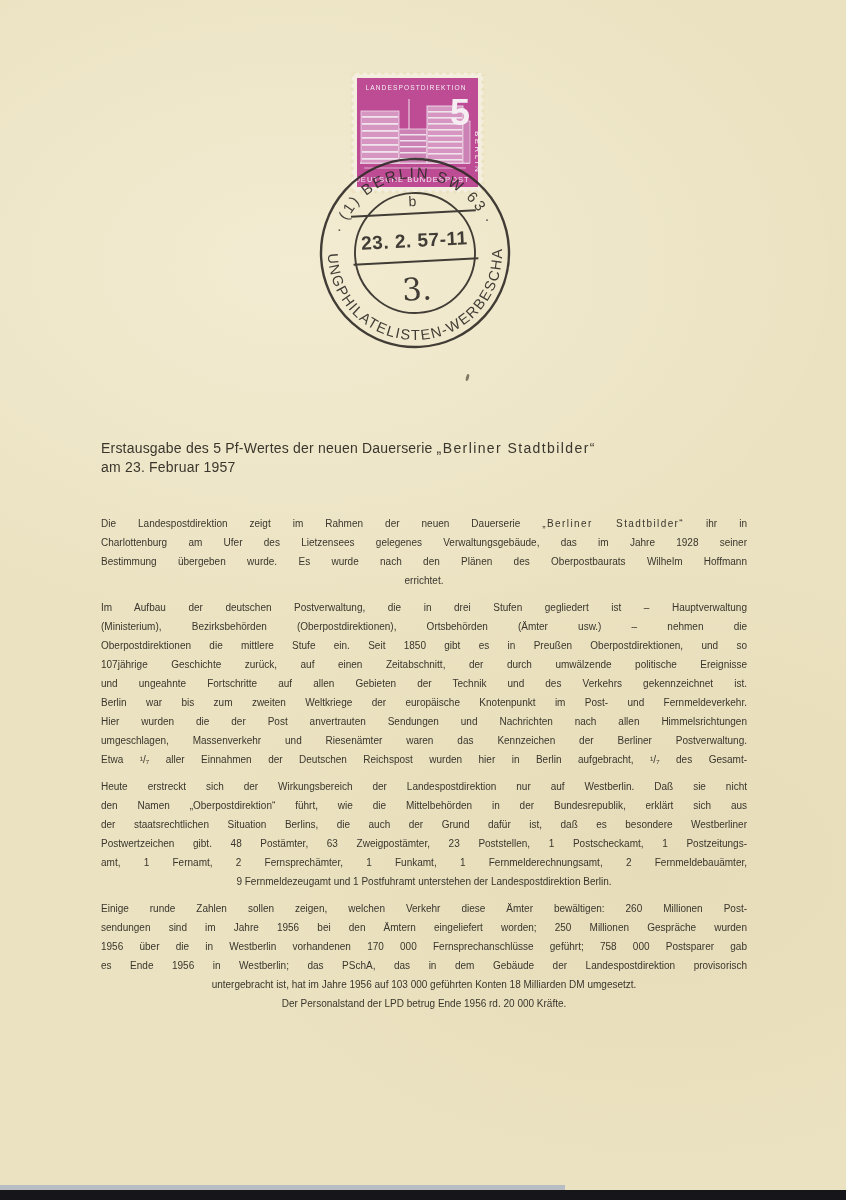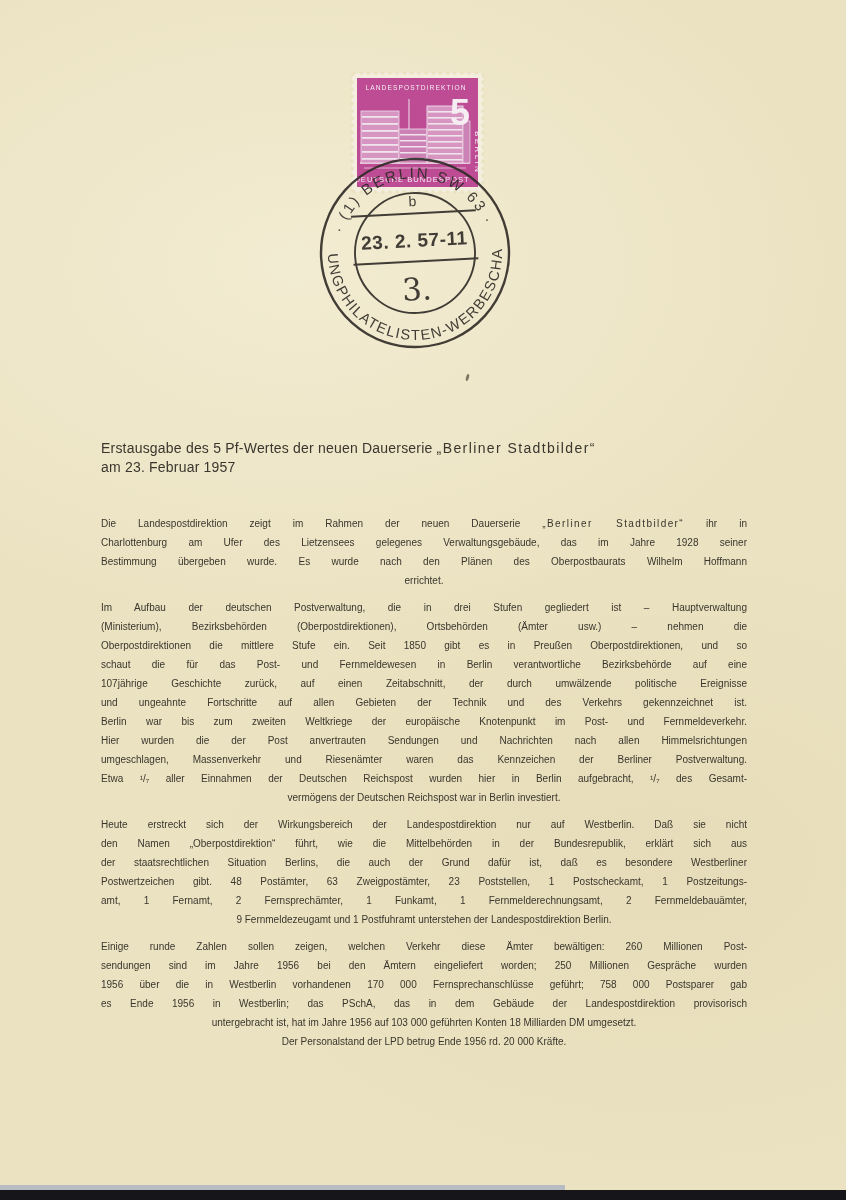--- a/index.html
+++ b/index.html
@@ -123,28 +123,26 @@
     <div class="para">
       <div class="ln"><span>Die Landespostdirektion zeigt im Rahmen der neuen Dauerserie </span><span class="sp">„Berliner Stadtbilder“</span><span> ihr in</span></div>
       <div class="ln">Charlottenburg am Ufer des Lietzensees gelegenes Verwaltungsgebäude, das im Jahre 1928 seiner</div>
       <div class="ln">Bestimmung übergeben wurde. Es wurde nach den Plänen des Oberpostbaurats Wilhelm Hoffmann</div>
       <div class="ln c">errichtet.</div>
     </div>
     <div class="para">
       <div class="ln">Im Aufbau der deutschen Postverwaltung, die in drei Stufen gegliedert ist – Hauptverwaltung</div>
       <div class="ln">(Ministerium), Bezirksbehörden (Oberpostdirektionen), Ortsbehörden (Ämter usw.) – nehmen die</div>
       <div class="ln">Oberpostdirektionen die mittlere Stufe ein. Seit 1850 gibt es in Preußen Oberpostdirektionen, und so</div>
-      <div class="ln">schaut die für das Post- und Fernmeldewesen in Berlin verantwortliche Bezirksbehörde auf eine</div>
       <div class="ln">107jährige Geschichte zurück, auf einen Zeitabschnitt, der durch umwälzende politische Ereignisse</div>
       <div class="ln">und ungeahnte Fortschritte auf allen Gebieten der Technik und des Verkehrs gekennzeichnet ist.</div>
       <div class="ln">Berlin war bis zum zweiten Weltkriege der europäische Knotenpunkt im Post- und Fernmeldeverkehr.</div>
       <div class="ln">Hier wurden die der Post anvertrauten Sendungen und Nachrichten nach allen Himmelsrichtungen</div>
       <div class="ln">umgeschlagen, Massenverkehr und Riesenämter waren das Kennzeichen der Berliner Postverwaltung.</div>
       <div class="ln">Etwa ¹/₇ aller Einnahmen der Deutschen Reichspost wurden hier in Berlin aufgebracht, ¹/₇ des Gesamt-</div>
-      <div class="ln c">vermögens der Deutschen Reichspost war in Berlin investiert.</div>
     </div>
     <div class="para">
       <div class="ln">Heute erstreckt sich der Wirkungsbereich der Landespostdirektion nur auf Westberlin. Daß sie nicht</div>
       <div class="ln">den Namen „Oberpostdirektion“ führt, wie die Mittelbehörden in der Bundesrepublik, erklärt sich aus</div>
       <div class="ln">der staatsrechtlichen Situation Berlins, die auch der Grund dafür ist, daß es besondere Westberliner</div>
       <div class="ln">Postwertzeichen gibt. 48 Postämter, 63 Zweigpostämter, 23 Poststellen, 1 Postscheckamt, 1 Postzeitungs-</div>
       <div class="ln">amt, 1 Fernamt, 2 Fernsprechämter, 1 Funkamt, 1 Fernmelderechnungsamt, 2 Fernmeldebauämter,</div>
       <div class="ln c">9 Fernmeldezeugamt und 1 Postfuhramt unterstehen der Landespostdirektion Berlin.</div>
     </div>
     <div class="para">

